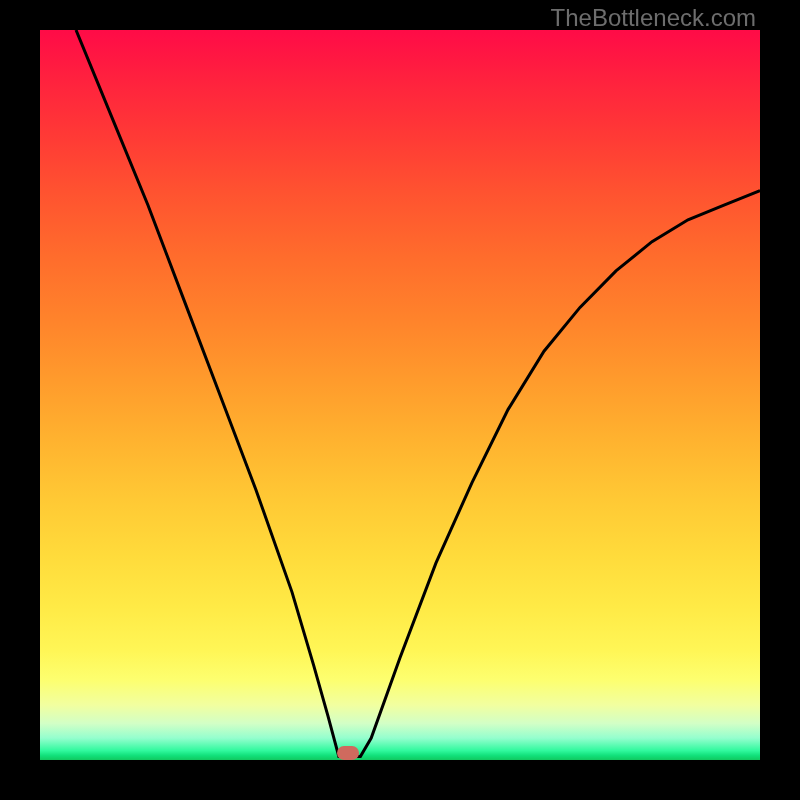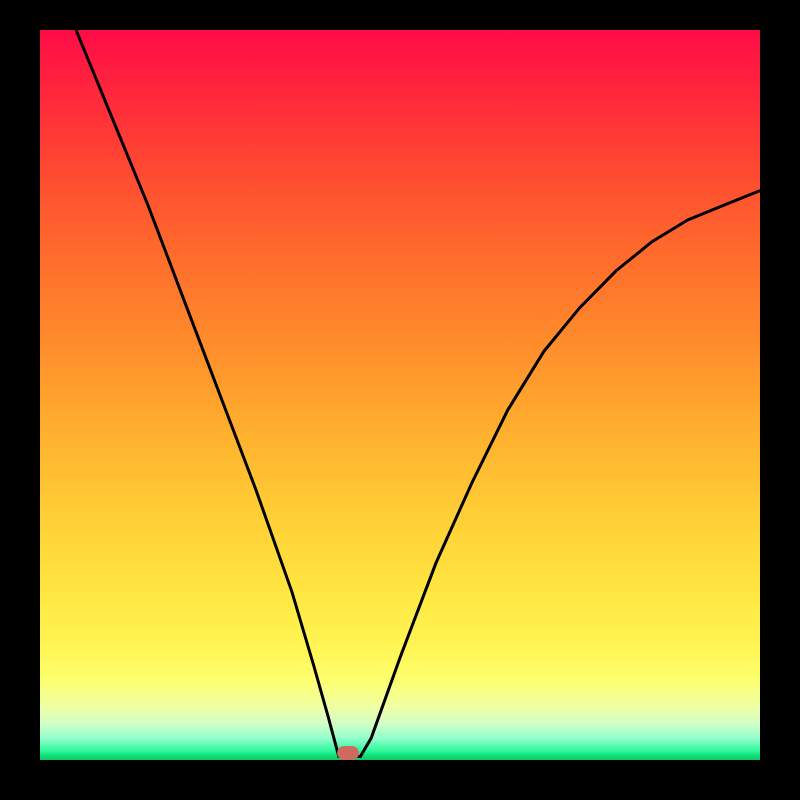--- a/index.html
+++ b/index.html
@@ -73,20 +73,21 @@
     height: 14px;
     border-radius: 7px;
     background: #cf6a5e;
   }
 </style>
 </head>
 <body>
 
 <div class="frame">
 
+  <div class="watermark">TheBottleneck.com</div>
 
   <div class="plot">
 
     <svg class="curve" viewBox="0 0 720 730" preserveAspectRatio="none">
       <path d="M36.0 0.0 L72.0 87.6 L108.0 175.2 L144.0 270.1 L180.0 365.0 L216.0 459.9 L252.0 562.1 L273.6 635.1 L288.0 686.2 L298.8 726.4 L320.4 726.4 L331.2 708.1 L360.0 627.8 L396.0 532.9 L432.0 452.6 L468.0 379.6 L504.0 321.2 L540.0 277.4 L576.0 240.9 L612.0 211.7 L648.0 189.8 L684.0 175.2 L720.0 160.6"></path>
     </svg>
 
     <div class="marker" style="left: 297.16px; top: 715.7px;"></div>
   </div>
 </div>

